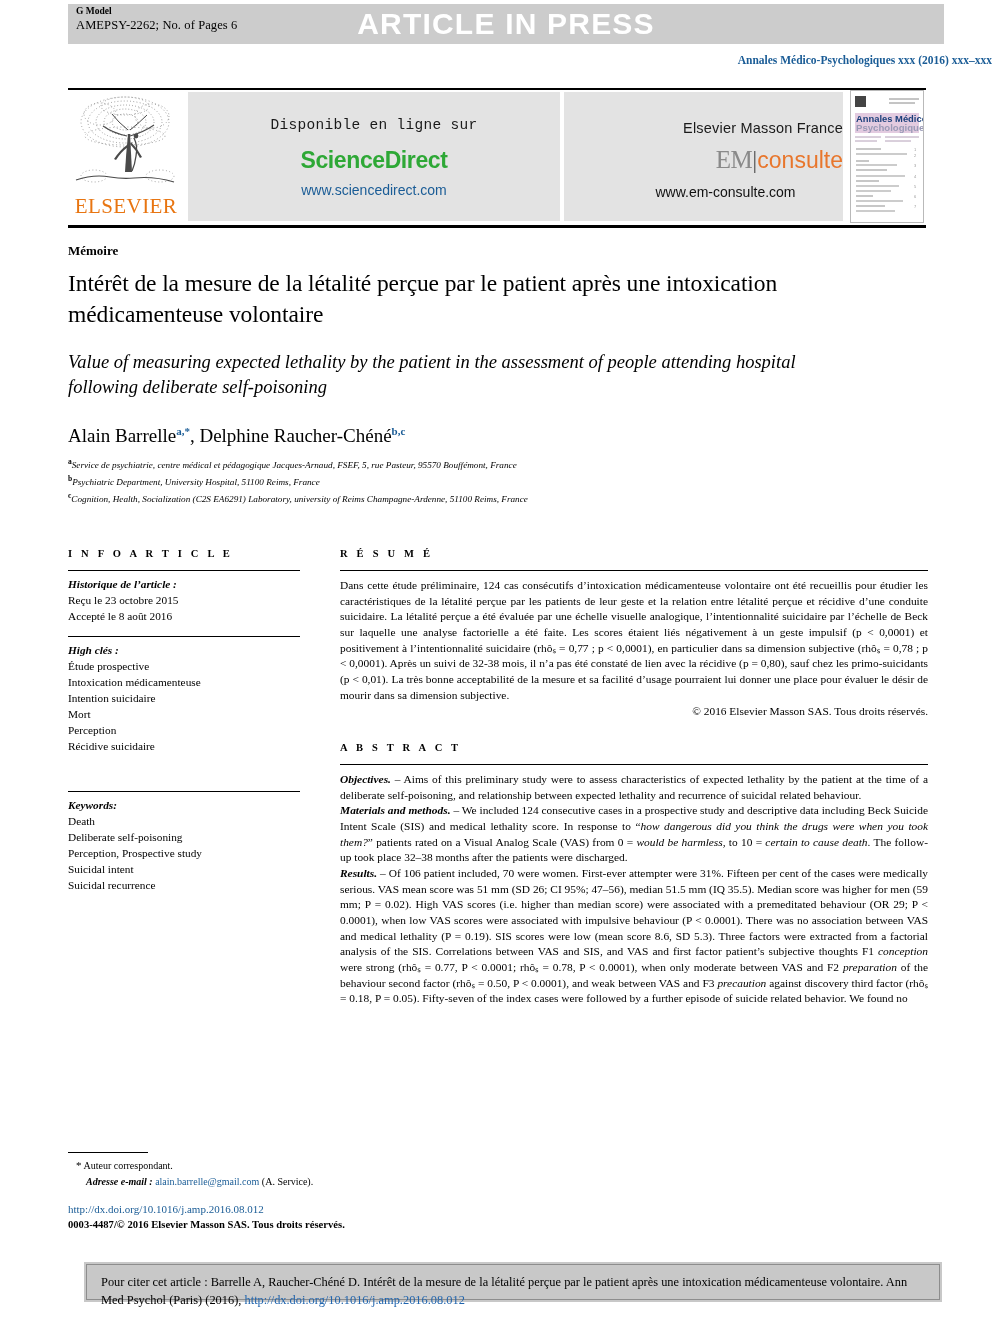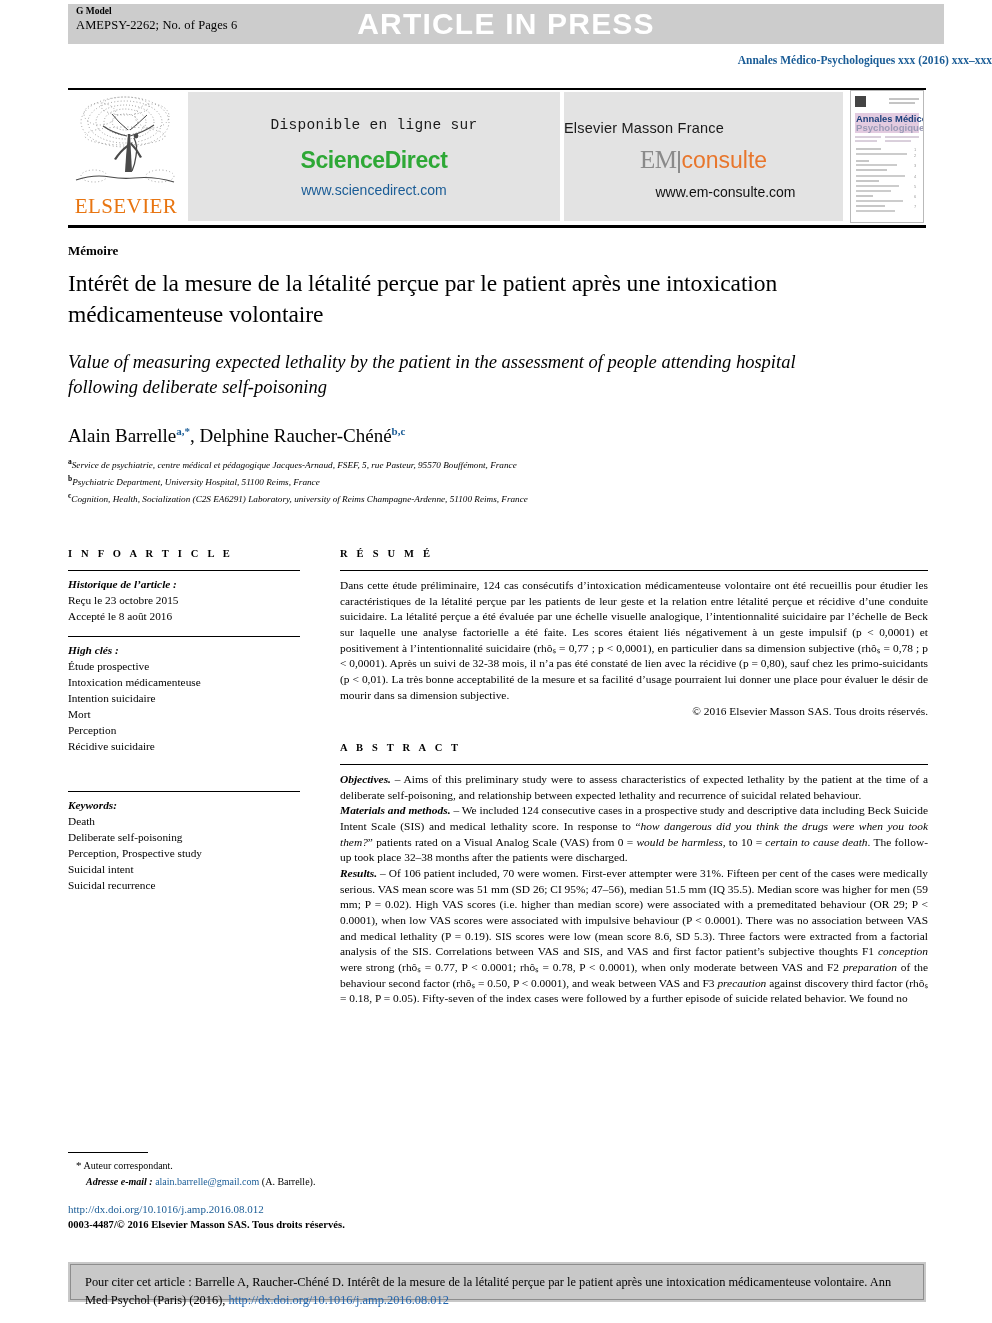--- a/index.html
+++ b/index.html
@@ -123,28 +123,28 @@
   }
   .panel-sd .sd-url {
     position: absolute; left:0; right:0; top: 90px;
     text-align: center;
     font-family: "Liberation Sans", sans-serif;
     font-size: 14px;
     color: #1a5c96;
   }
   .panel-em .em-top {
     position: absolute; left:0; right:0; top: 28px;
-    text-align: left;
+    text-align: right;
     font-family: "Liberation Sans", sans-serif;
     font-size: 14.5px; color: #1a1a1a;
     letter-spacing: .2px;
   }
   .panel-em .em-brand {
     position: absolute; left:0; right:0; top: 55px;
-    text-align: center;
+    text-align: right;
     font-family: "Liberation Serif", serif;
     font-size: 25px;
     line-height: 1;
   }
   .panel-em .em-brand .em {
     color: #8a8a8a; letter-spacing: -.5px;
   }
   .panel-em .em-brand .bar {
     color: #5b5b5b; font-weight: 300;
   }
@@ -272,21 +272,21 @@
   }
   .issn-line {
     position: absolute; left: 68px; top: 1219px;
     font-family: "Liberation Serif", serif;
     font-size: 10.6px; font-weight: bold; color: #000;
   }
 
   
   .cite-box {
     position: absolute;
-    left: 68px; top: 1262px;
+    left: 84px; top: 1262px;
     width: 858px; height: 40px;
     background: #c8c8c8;
     box-sizing: border-box;
     padding: 2px;
   }
   .cite-inner {
     width: 100%; height: 100%;
     background: #c8c8c8;
     border: 1px solid #8d8d8d;
     box-sizing: border-box;
@@ -485,21 +485,21 @@
 
   <div class="fn-rule"></div>
   <div class="footnote">
     <div>
       <span class="star">*</span>
       <span>Auteur correspondant.</span>
     </div>
     <div style="padding-left:10px;">
       <span class="em-it">Adresse e-mail :</span>
       <span class="link">alain.barrelle@gmail.com</span>
-      <span>(A. Barrelle).</span>
+      <span>(A. Service).</span>
     </div>
   </div>
   <div class="doi-line link">http://dx.doi.org/10.1016/j.amp.2016.08.012</div>
   <div class="issn-line">0003-4487/© 2016 Elsevier Masson SAS. Tous droits réservés.</div>
 
   <div class="cite-box">
     <div class="cite-inner">
       <span>Pour citer cet article : Barrelle  A, Raucher-Chéné  D. Intérêt de la mesure de la létalité perçue par le patient après une intoxication médicamenteuse volontaire. Ann Med Psychol (Paris) (2016),</span>
       <span class="link">http://dx.doi.org/10.1016/j.amp.2016.08.012</span>
     </div>

